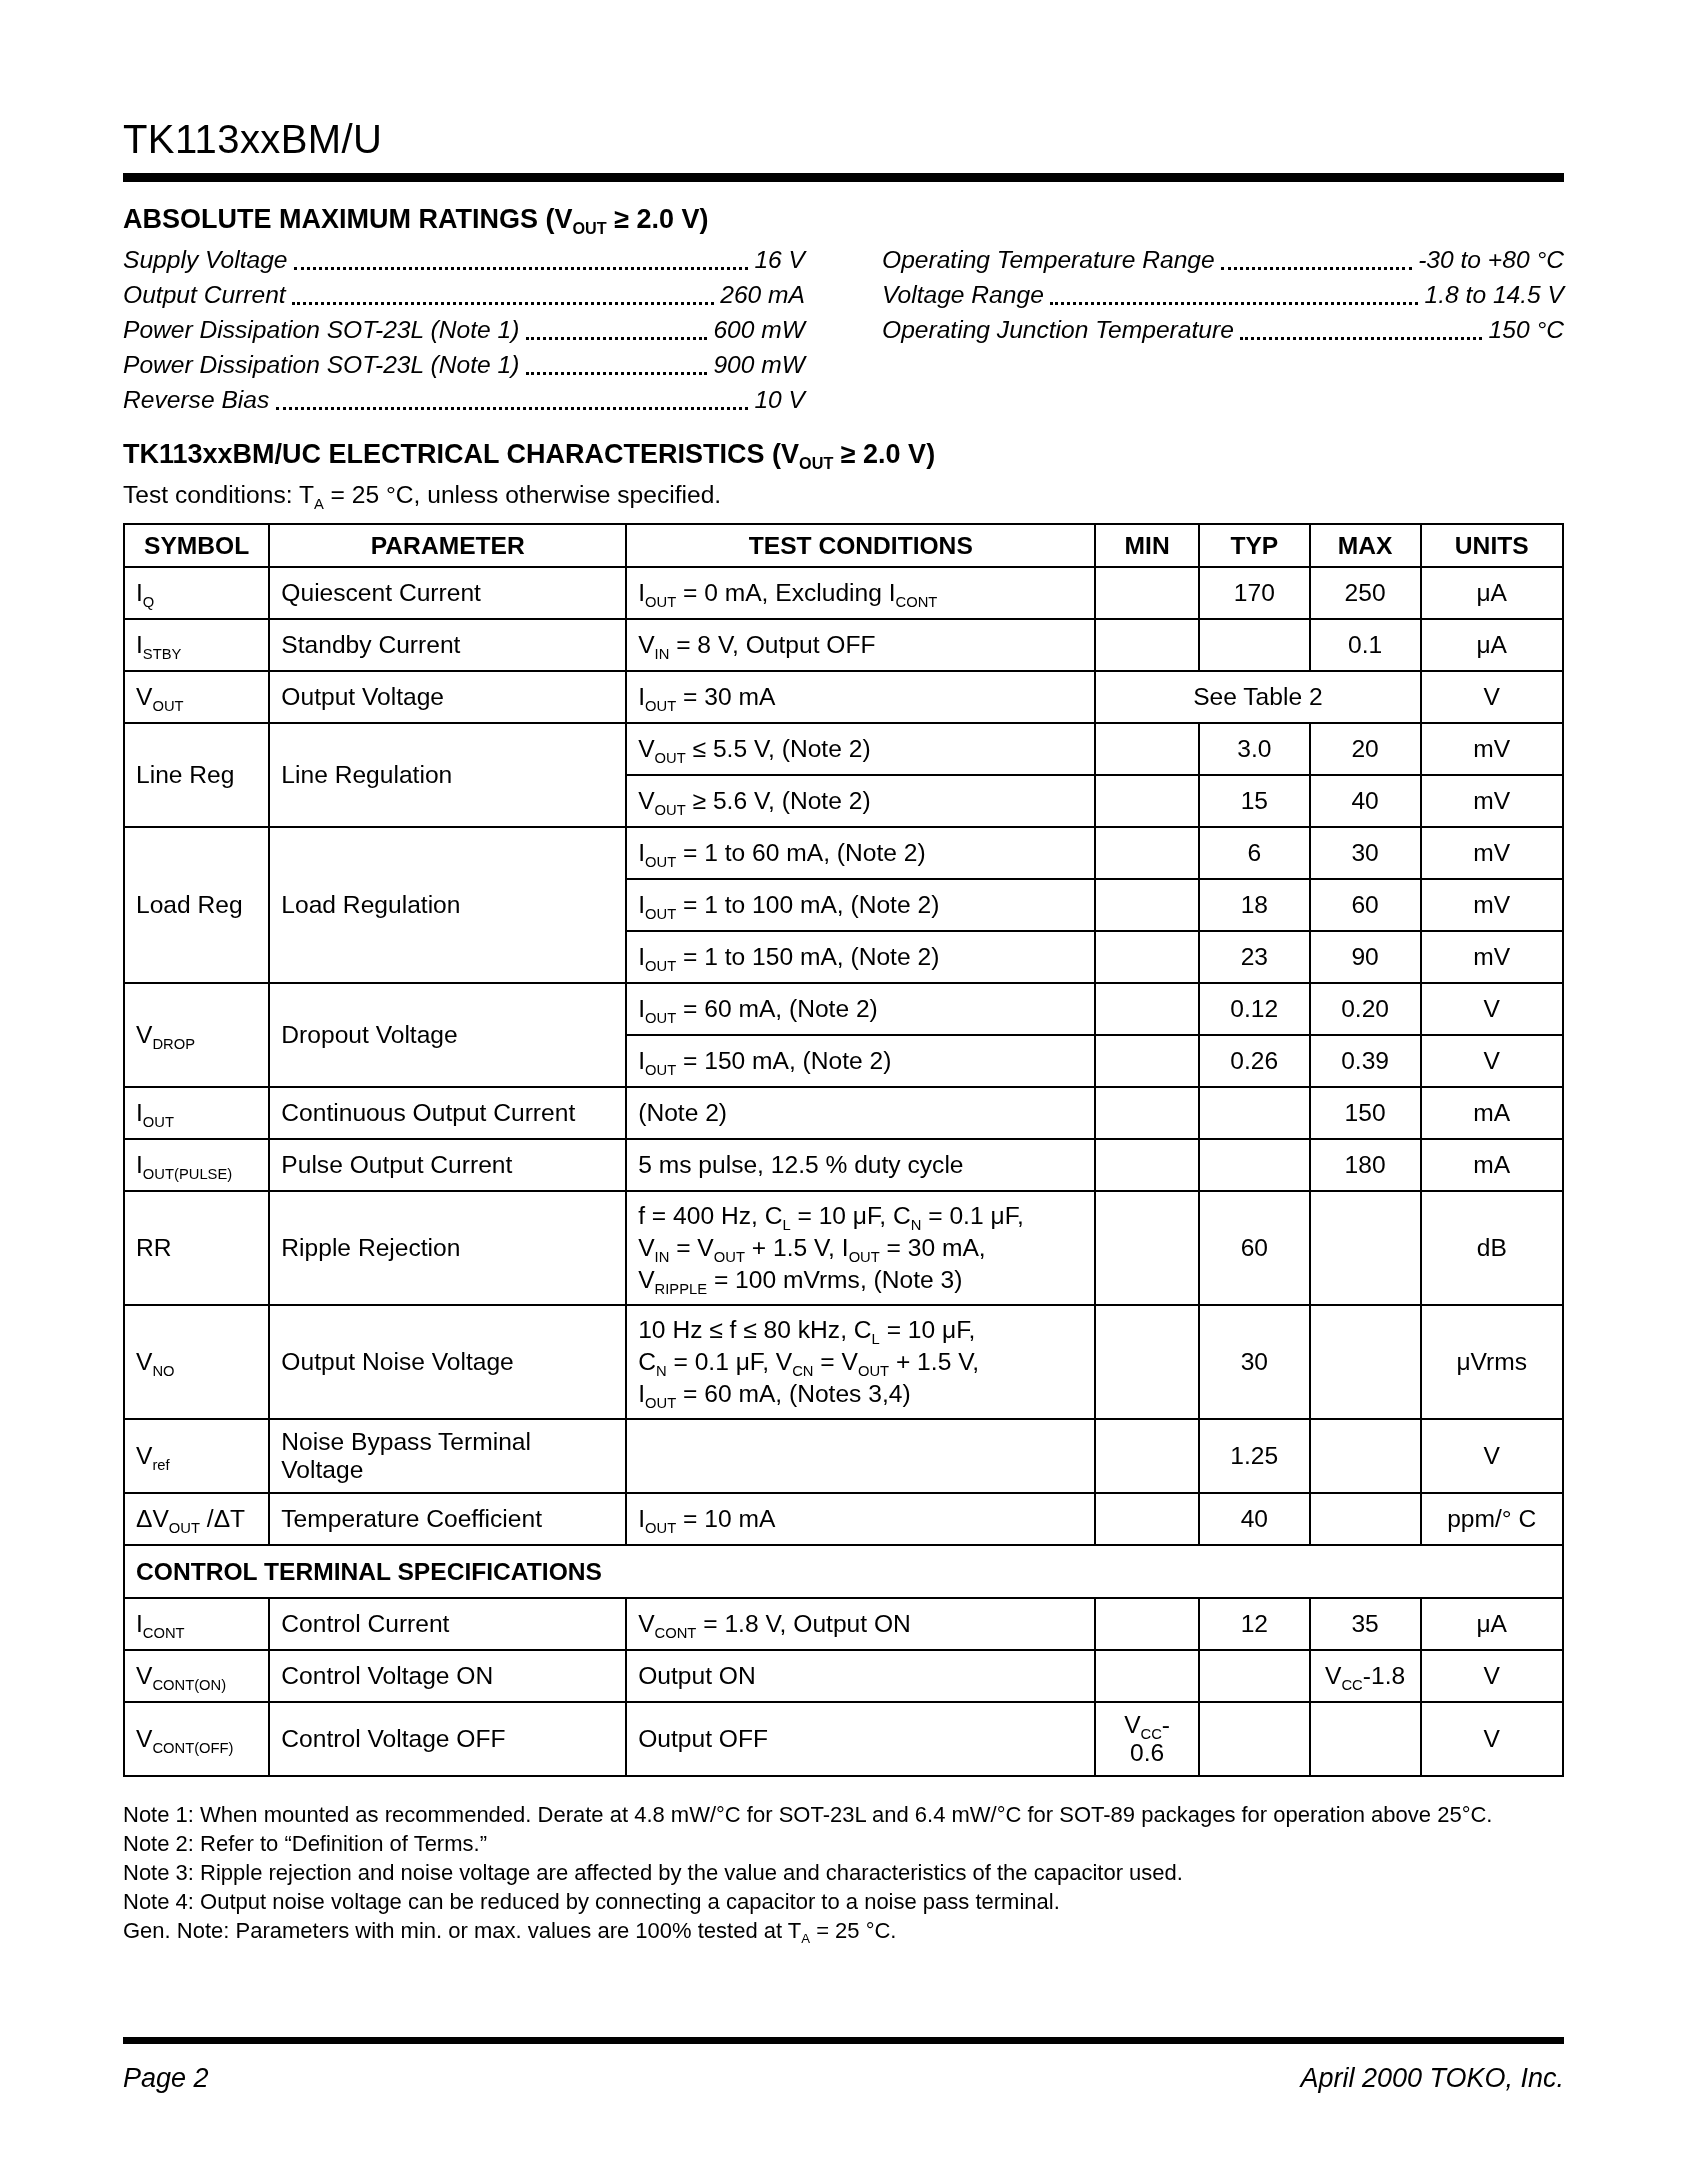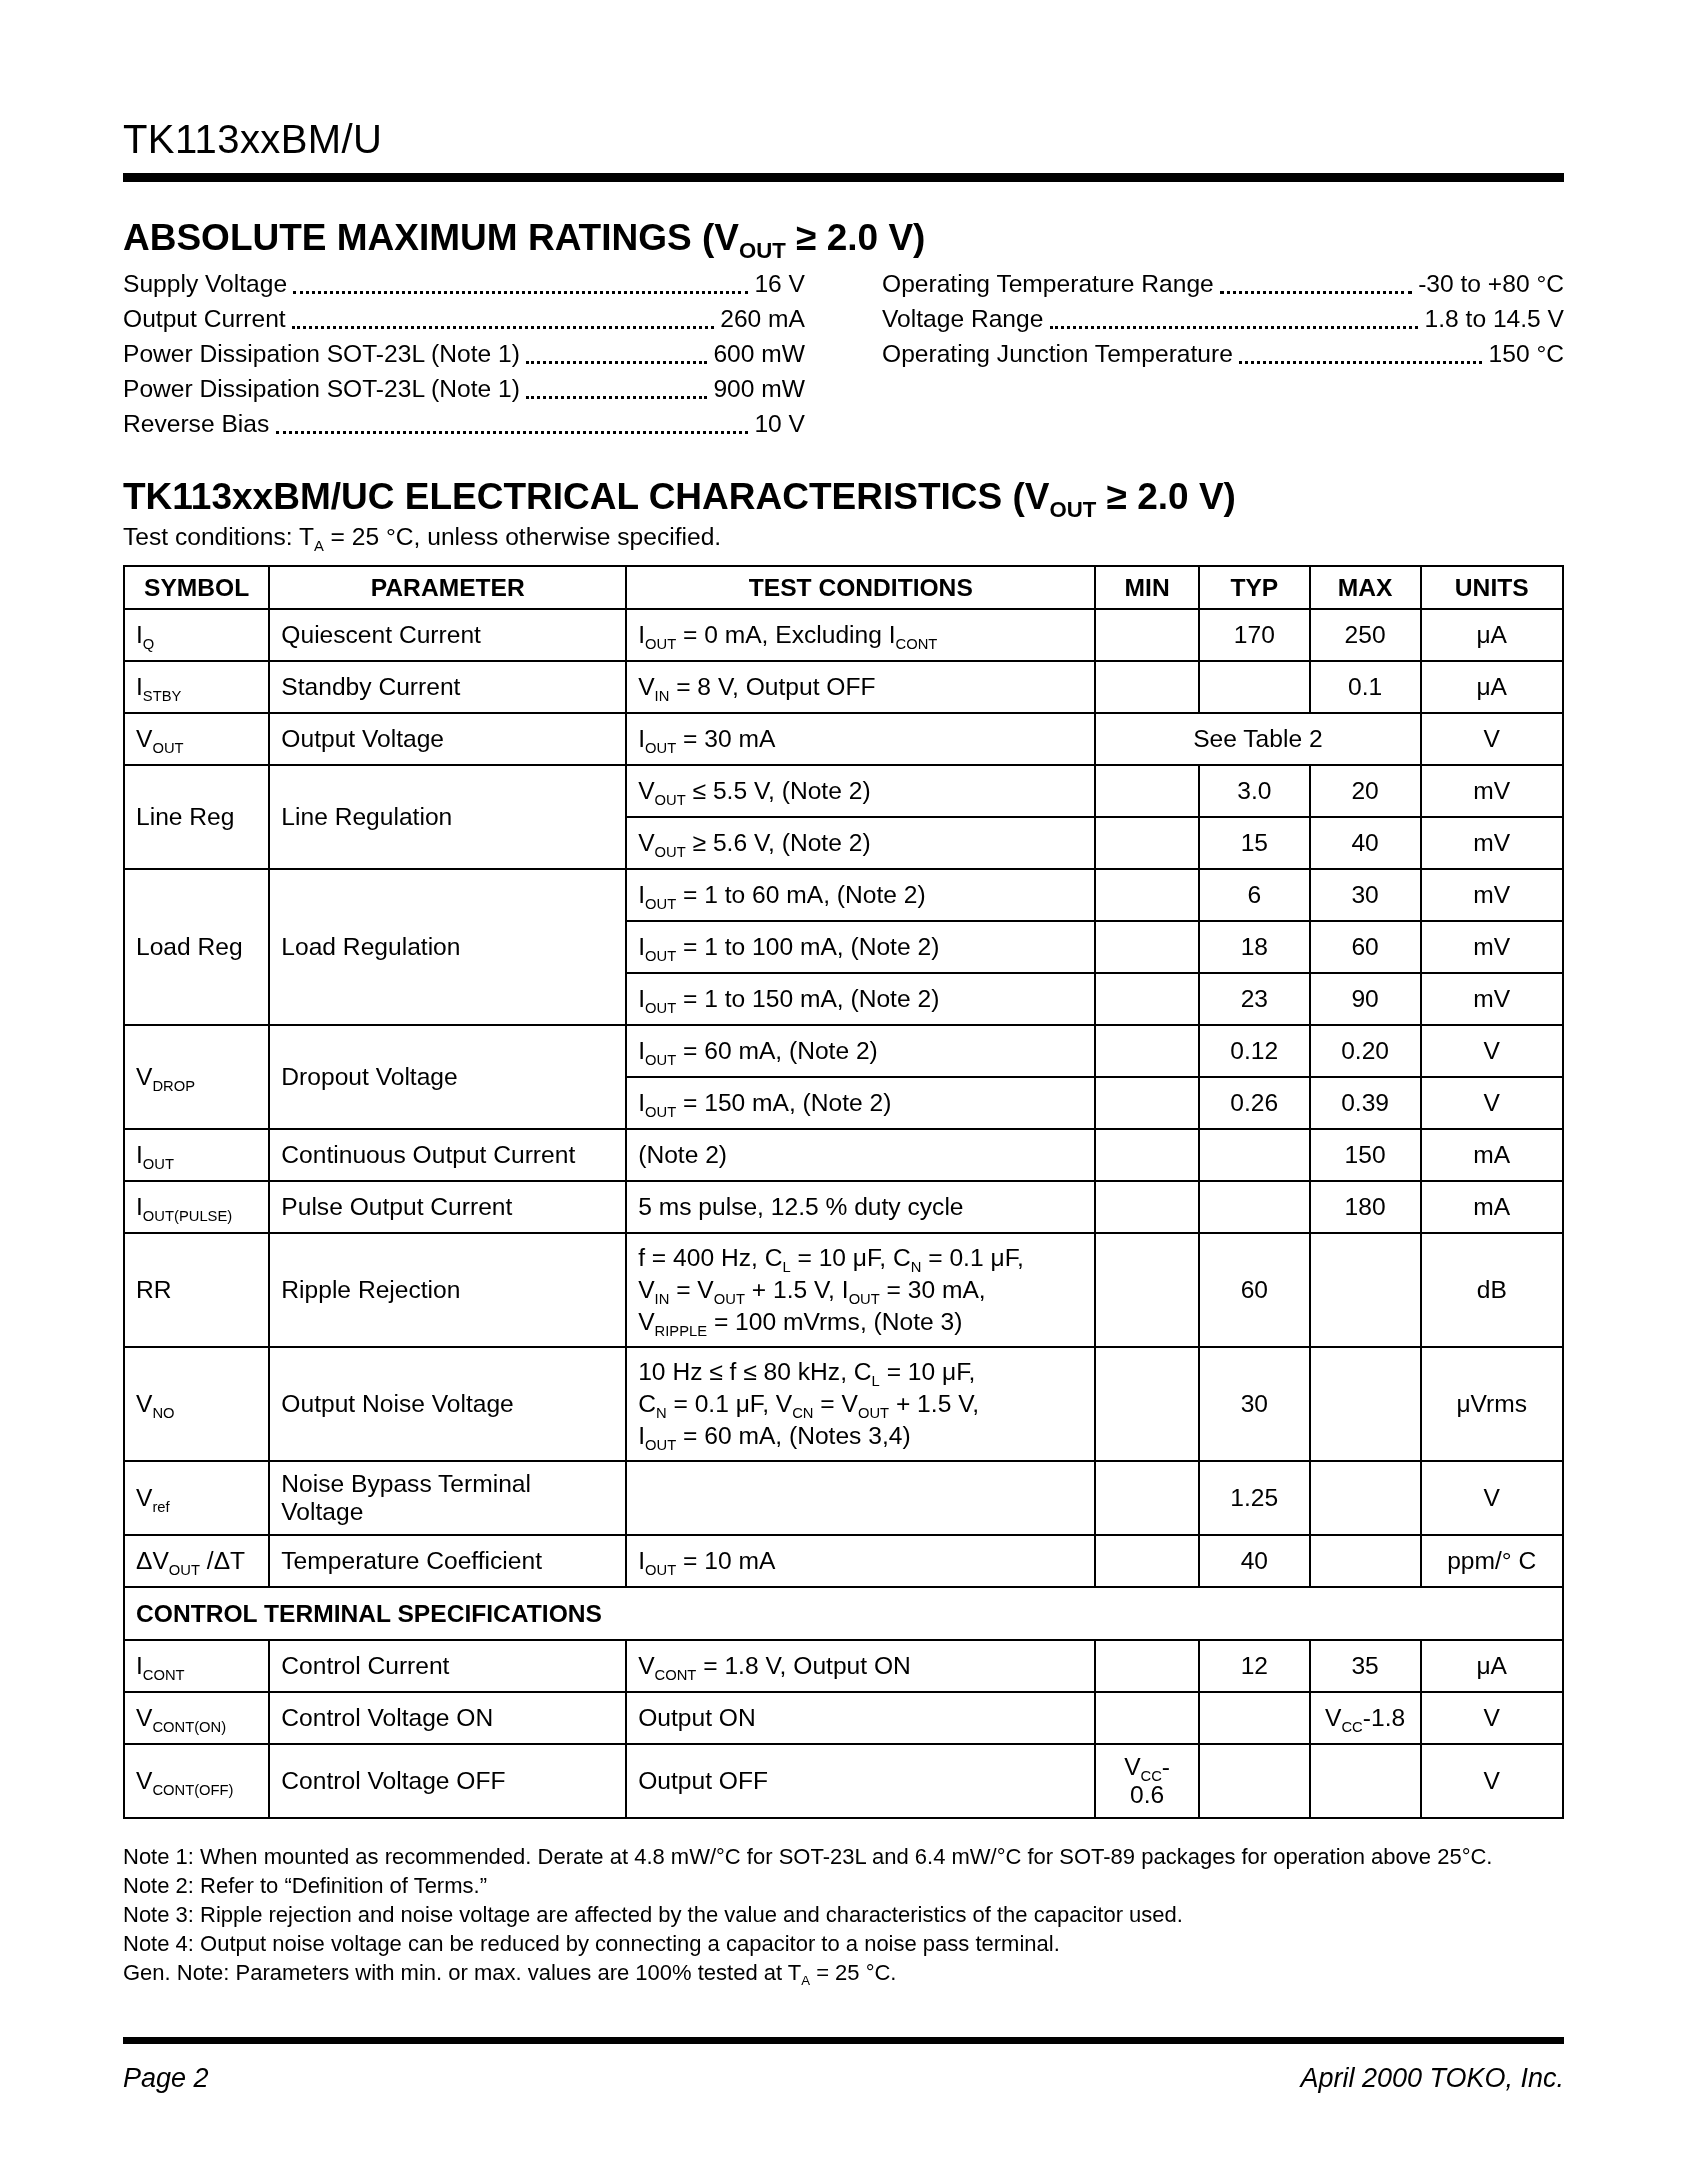--- a/index.html
+++ b/index.html
@@ -8,24 +8,24 @@
     width:1687px; height:2183px;
     position:relative; overflow:hidden;
     font-family:"Liberation Sans", sans-serif;
     color:#000;
   }
   .content { padding:117px 123px 0 123px; }
 
   .doc-title { font-size:40px; font-weight:400; letter-spacing:0.4px; }
   .rule { height:8.7px; background:#000; margin-top:11px; }
 
-  h2.section-heading { font-size:37px; font-weight:700; margin-top:35px; line-height:41px; }
+  h2.section-heading { font-size:27px; font-weight:700; margin-top:17px; line-height:41px; }
   sub { font-size:0.6em; line-height:0; }
 
-  .amr { display:flex; gap:77px; margin-top:8px; }
+  .amr { display:flex; gap:77px; margin-top:2px;font-style:italic; }
   .amr-col { flex:1; min-width:0; }
   .amr-line { display:flex; align-items:flex-end; font-size:24.6px; line-height:35px; }
   .amr-label { white-space:nowrap; }
   .amr-dots { flex:1; border-bottom:3.2px dotted #000; margin:0 6.4px 7.1px 6.4px; min-width:16px; }
   .amr-value { white-space:nowrap; }
 
   .test-conditions { font-size:24.6px; margin-top:6.4px; }
 
   table.spec { width:100%; border-collapse:collapse; margin-top:14.3px; table-layout:fixed; }
   .spec th, .spec td { border:2.4px solid #000; font-size:24.6px; vertical-align:middle; }

